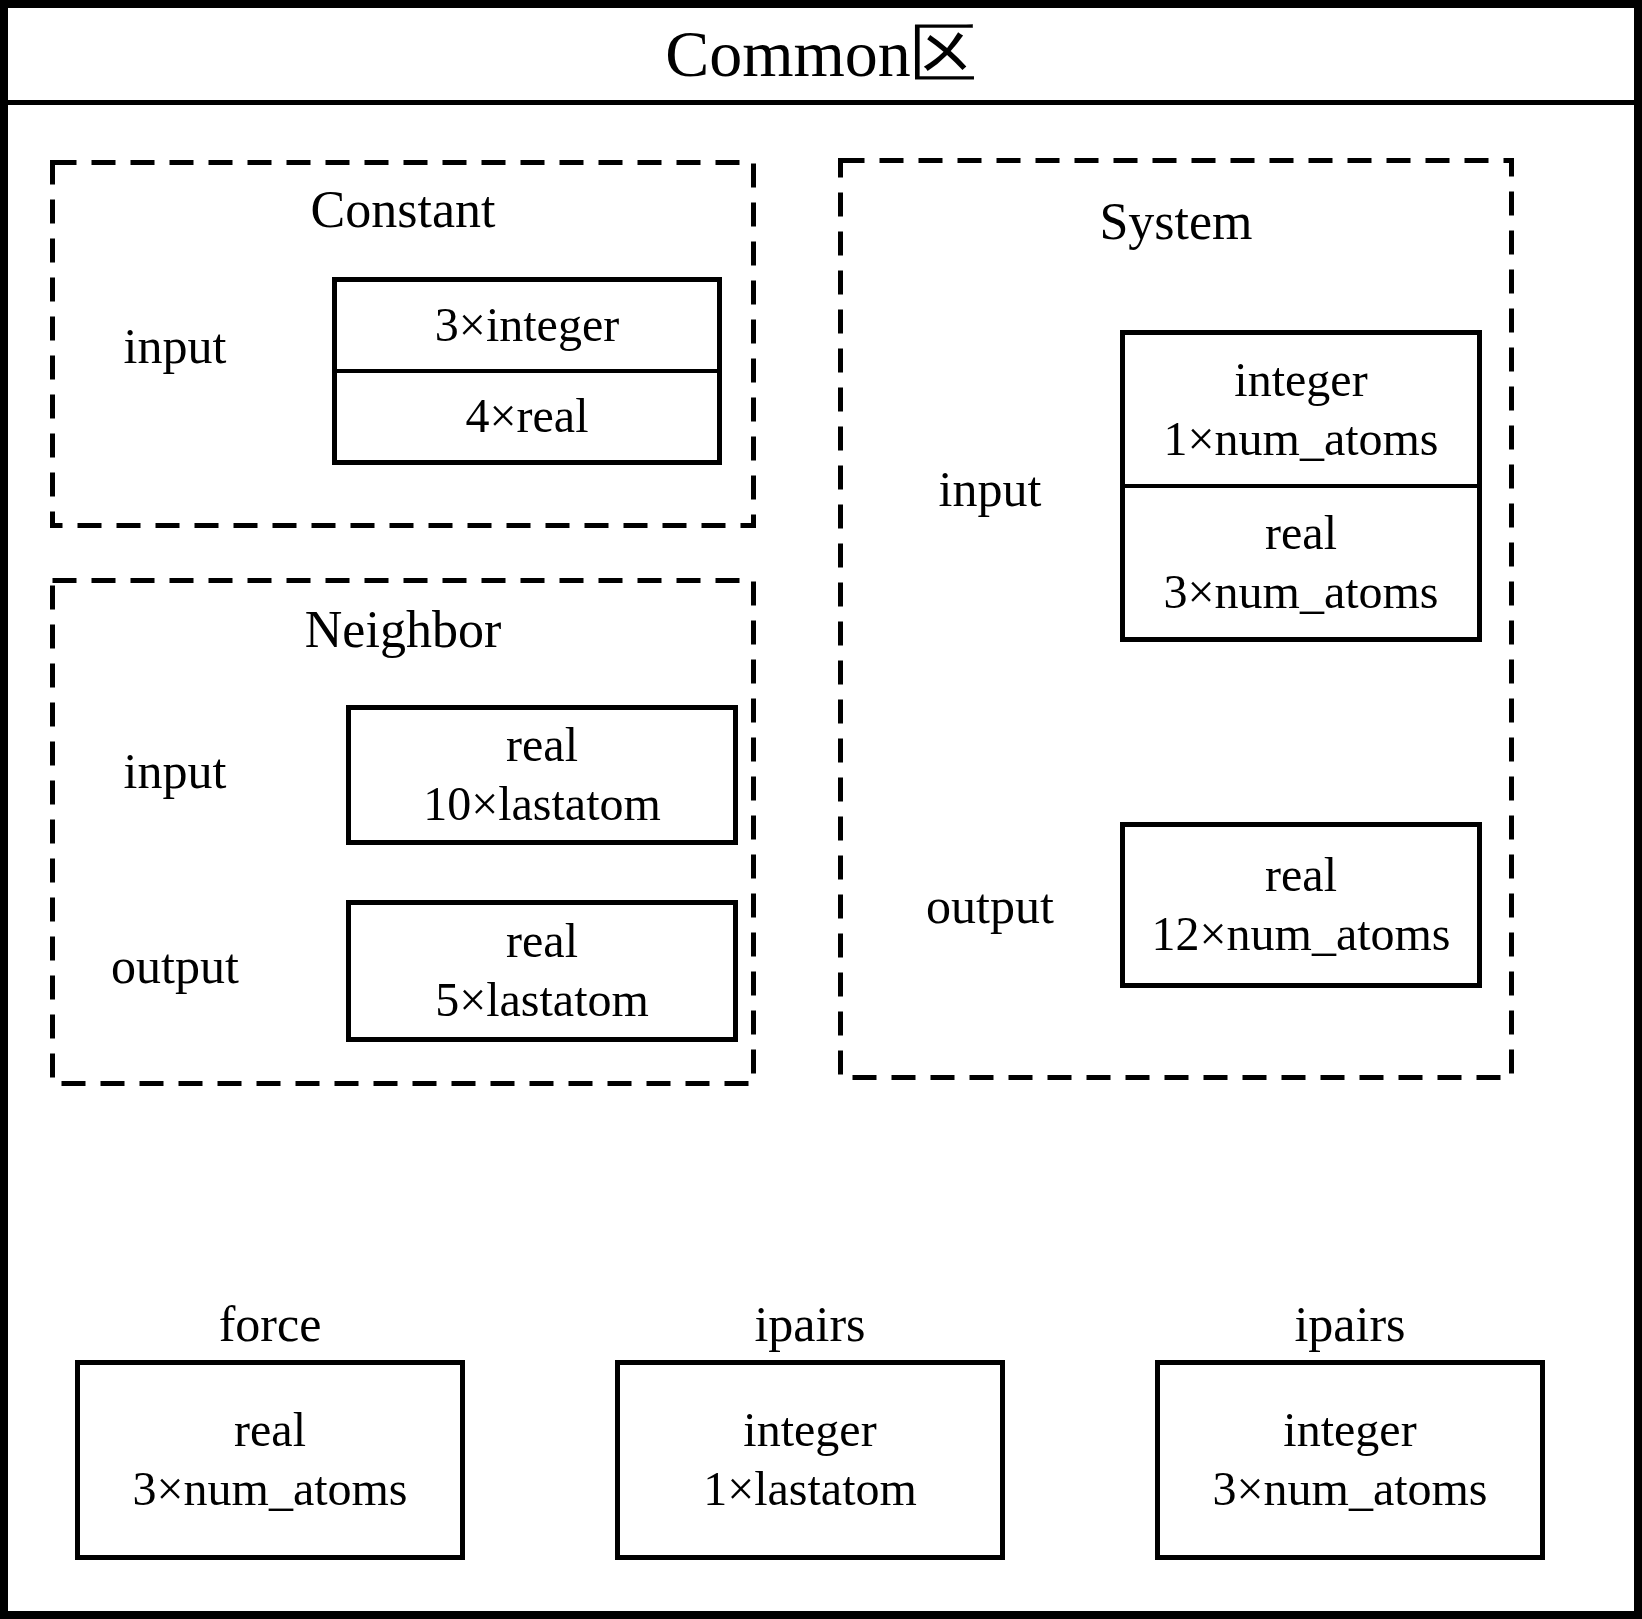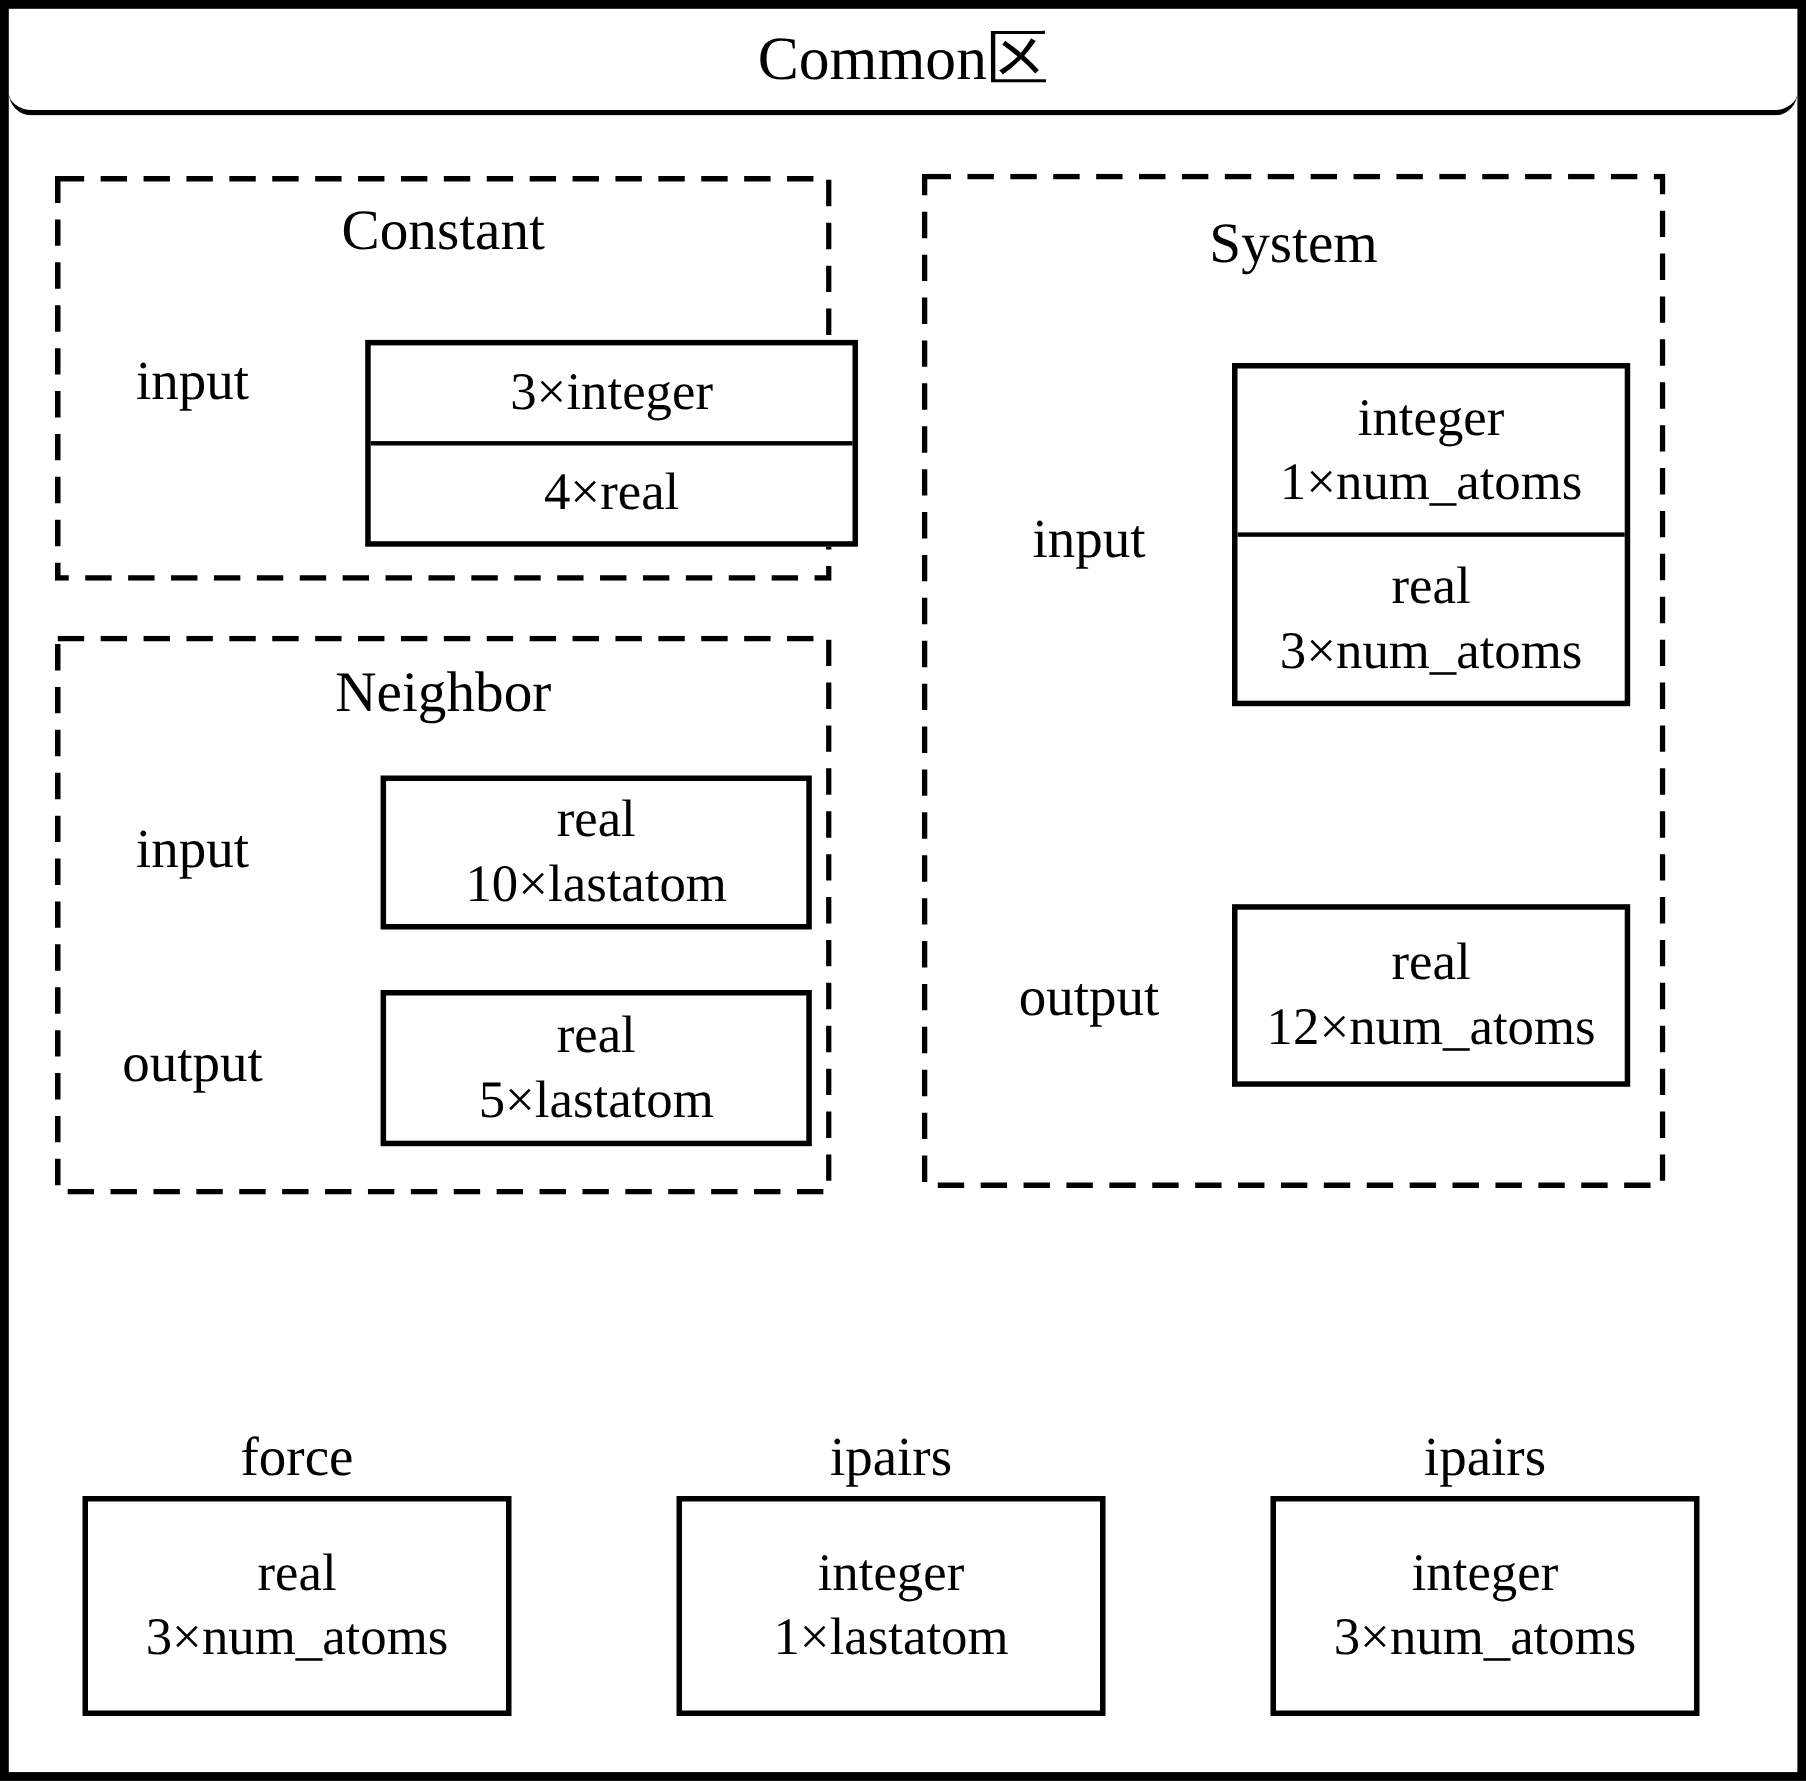--- a/index.html
+++ b/index.html
@@ -13,22 +13,21 @@
     color: #000000;
     font-family: "Liberation Serif", "DejaVu Serif", serif;
     overflow: hidden;
   }
   .band-title {
     position: absolute;
     left: 0; right: 0;
     display: flex;
     align-items: center;
     justify-content: center;
-    font-size: 56px;
-    border-radius: 21px;
+    font-size: 66px;
   }
   .common-title-band {
     top: 0; height: 97px;
     border-bottom: 5px solid #000;
   }
   .global-title-band {
     top: 1130px; height: 108px;
     border-top: 6px solid #000;
     border-bottom: 6px solid #000;
   }
@@ -96,21 +95,21 @@
   <div class="band-title common-title-band">
     <span>Common区</span>
   </div>
 
   <div class="dashed-box" style="left:42px; top:152px; width:706px; height:368px;">
     <svg width="706" height="368" viewBox="0 0 706 368">
       <rect x="2.5" y="2.5" width="701" height="363" fill="none" stroke="#000" stroke-width="5" stroke-dasharray="24 15"></rect>
     </svg>
     <div class="group-title" style="top:20px;">Constant</div>
     <div class="io-label" style="left:35px; top:155px; width:180px;">input</div>
-    <div class="table-box" style="left:282px; top:117px; width:448px; height:188px;margin-top:32px;">
+    <div class="table-box" style="left:282px; top:117px; width:390px; height:188px;">
       <div class="cell">
         <span>3×integer</span>
       </div>
       <div class="cell">
         <span>4×real</span>
       </div>
     </div>
   </div>
 
   <div class="dashed-box" style="left:42px; top:570px; width:706px; height:508px;">

